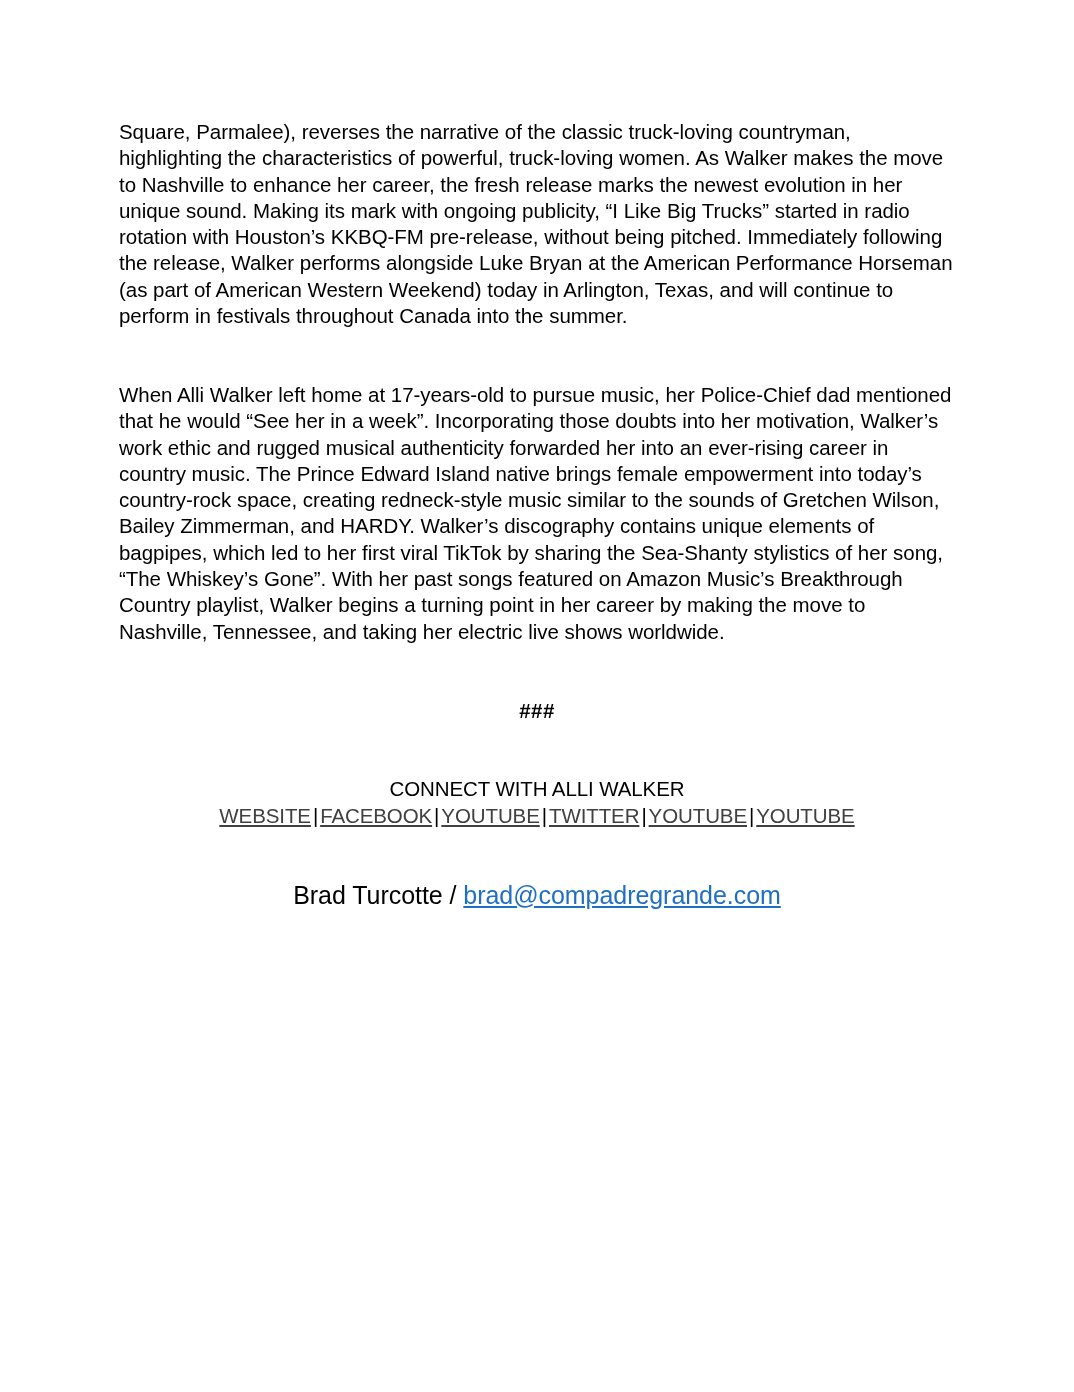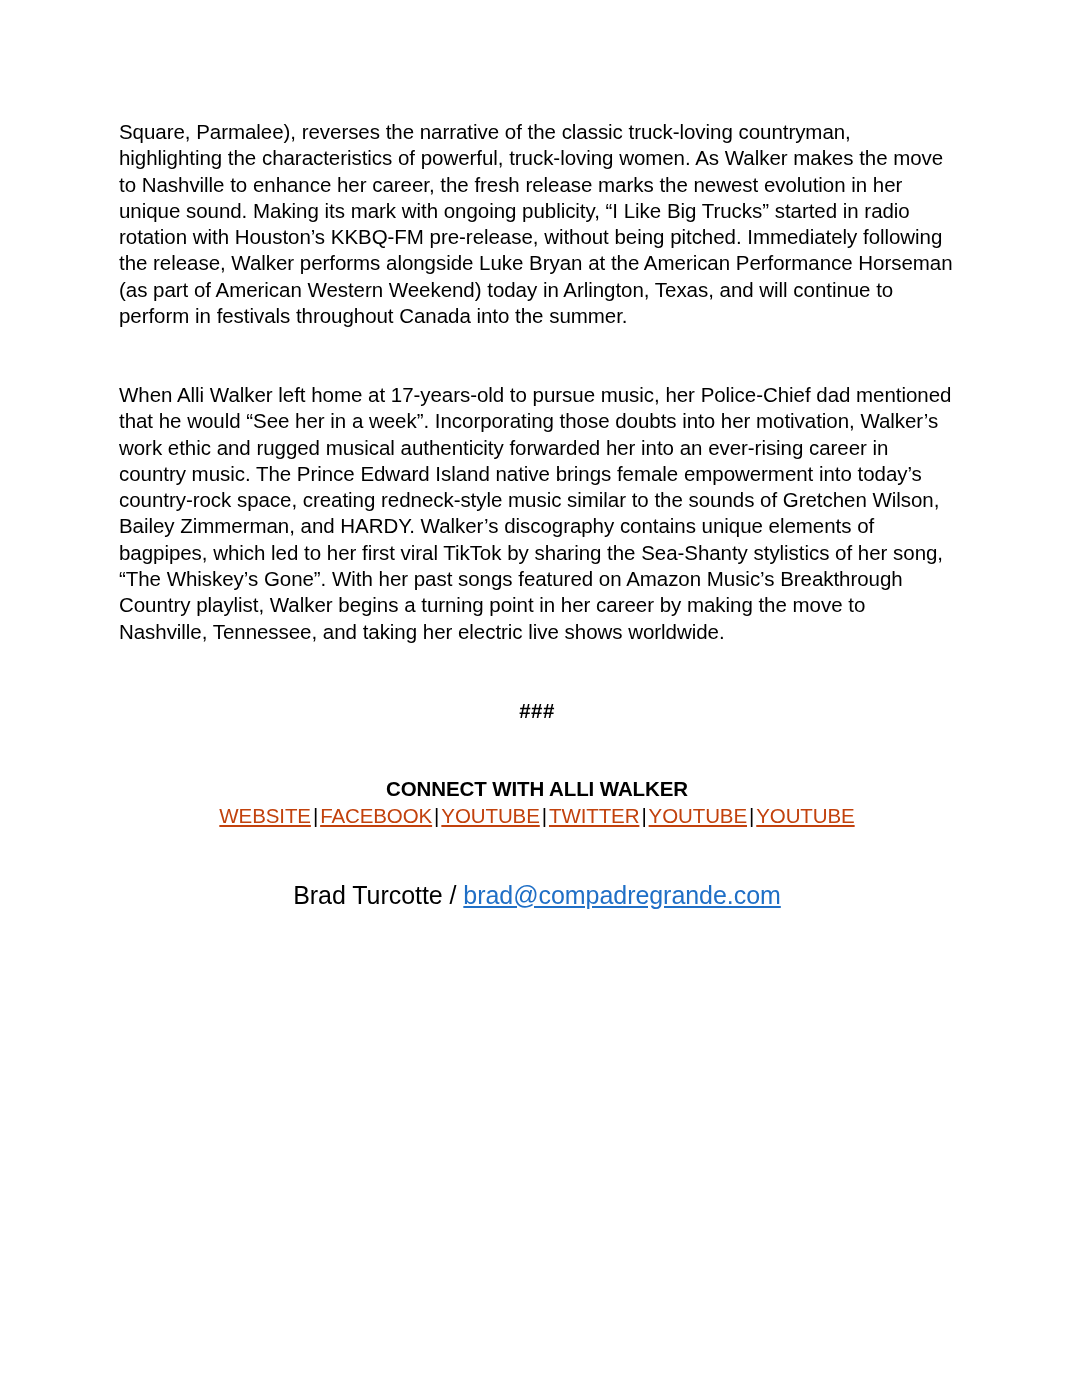--- a/index.html
+++ b/index.html
@@ -56,31 +56,31 @@
     margin: 0;
     font-size: 20.5px;
     line-height: 26.3px;
     font-weight: bold;
     letter-spacing: 0.4px;
   }
   .connect-title {
     margin: 0;
     font-size: 20.5px;
     line-height: 26.3px;
-    font-weight: bold;
+    font-weight: normal;
     letter-spacing: -0.1px;
   }
   .links-row {
     margin: 0;
     font-size: 20.5px;
     line-height: 26.3px;
     letter-spacing: -0.1px;
   }
   .links-row a {
-    color: #c2410c;
+    color: #404040;
     text-decoration: underline;
     text-underline-offset: 1.5px;
     text-align: center;
   }
   .sep {
     color: #000000;
     padding: 0 2px;
   }
   .media-title {
     margin: 0;

